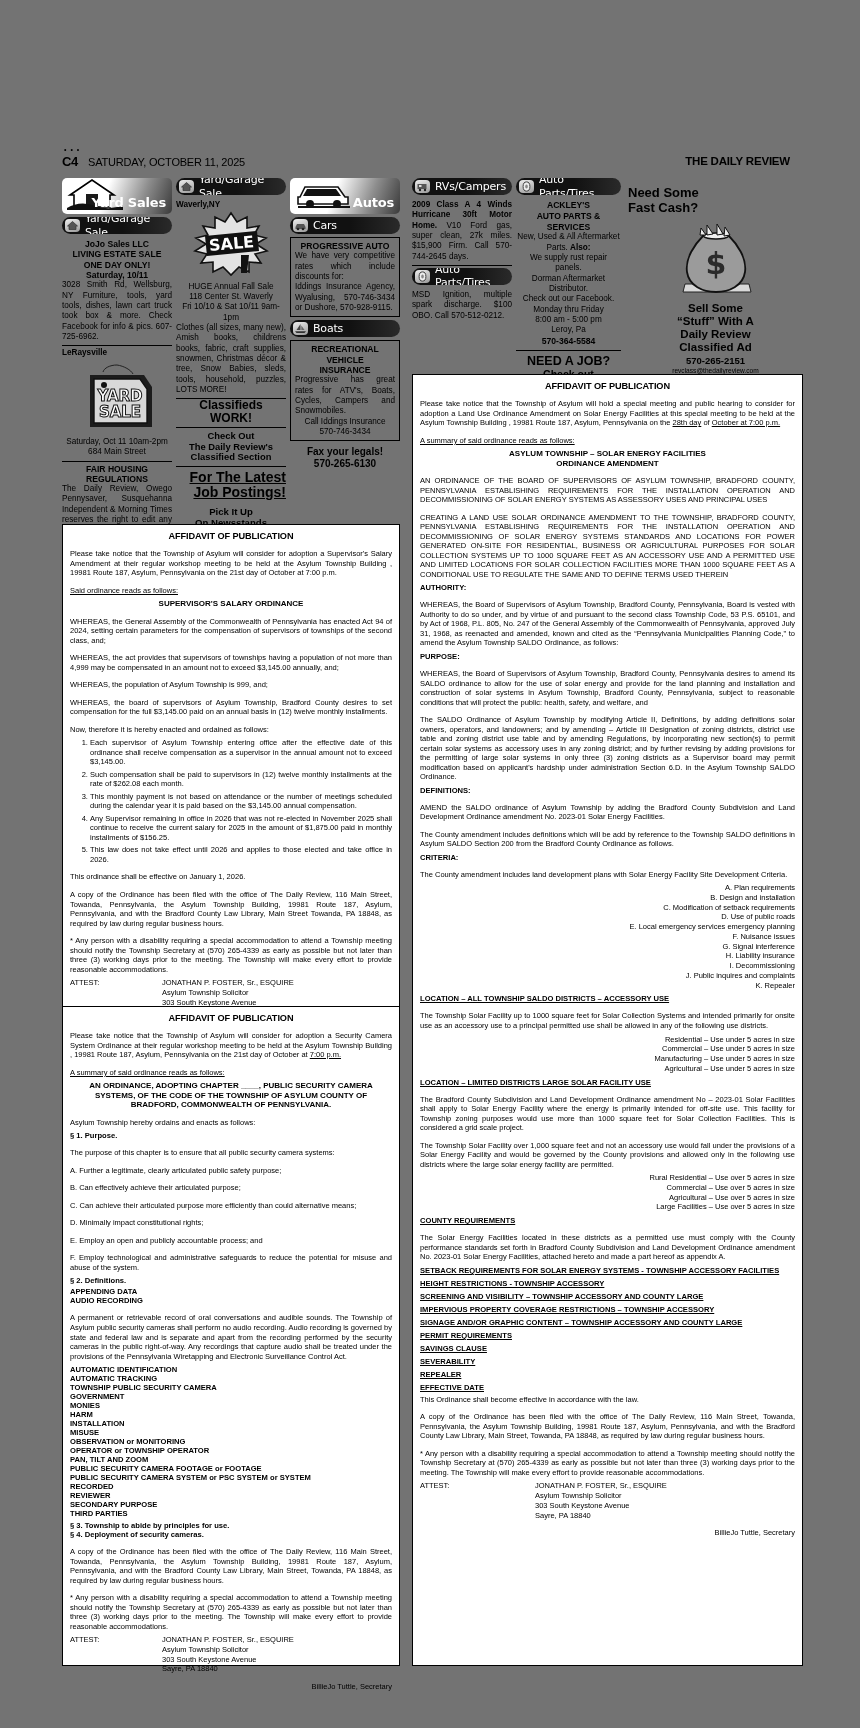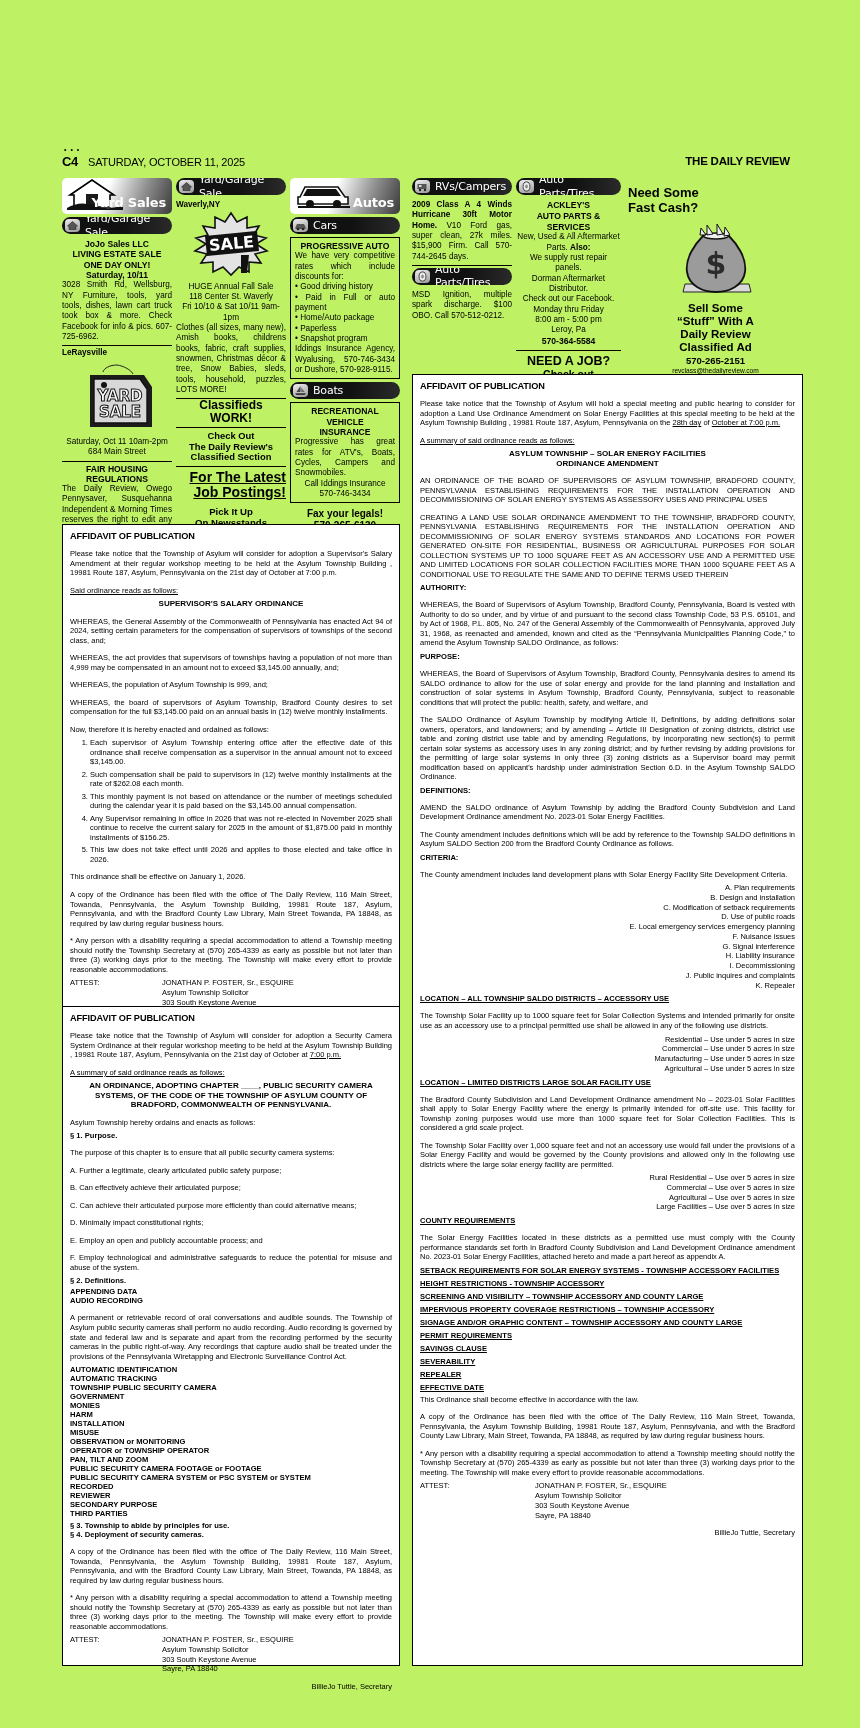--- a/index.html
+++ b/index.html
@@ -4,21 +4,21 @@
 <style>
   * { box-sizing: border-box; }
   html, body { margin:0; padding:0; }
   body {
     width: 864px; height: 1728px;
     background: #ffffff;
     font-family: "Liberation Sans", sans-serif;
     color: #000;
     overflow: hidden;
   }
-  .page { position:absolute; left:0; top:0; width:860px; height:1728px; background:#bef264; }
+  .page { position:absolute; left:0; top:0; width:860px; height:1728px; background:#737373; }
 
   
   .masthead { position:absolute; left:62px; top:152px; width:740px; height:22px; }
   .folio { position:absolute; left:0; top:2px; font-weight:bold; font-size:13px; letter-spacing:-0.3px; }
   .folio-dots { position:absolute; left:2px; top:-6px; font-size:7px; letter-spacing:1px; color:#000; }
   .folio-date { position:absolute; left:26px; top:4px; font-size:11px; letter-spacing:-0.2px; }
   .folio-paper { position:absolute; right:12px; top:3px; font-weight:bold; font-size:11.5px; letter-spacing:-0.2px; }
 
   
   .cat {
@@ -73,21 +73,21 @@
   .fc-ph { font-weight:bold; font-size:9.5px; text-align:center; }
   .fc-em { font-size:6.6px; text-align:center; }
   .moneybag { width:86px; height:74px; margin:7px auto 6px; display:block; }
 
   
   .nj-t { font-weight:bold; font-size:12.5px; text-align:center; line-height:1.1; }
   .nj-s { font-weight:bold; font-size:10.5px; text-align:center; line-height:1.15; }
 
   
   .legal { position:absolute; border:1px solid #000; padding:6px 7px 7px; background:#fff; }
-  .legal .ttl { font-weight:bold; font-size:9.2px; margin-bottom:4px; letter-spacing:-0.1px;}
+  .legal .ttl { font-weight:bold; text-align:center; font-size:9.2px; margin-bottom:4px; letter-spacing:-0.1px;}
   .legal p { margin:8px 0 4px; font-size:7.5px; line-height:1.27; text-align:justify; }
   .legal p.nm { margin-bottom:0; }
   .legal .ch { font-weight:bold; text-align:center; font-size:8px; margin:3px 0 4px; line-height:1.2; }
   .legal .lh { font-weight:bold; font-size:7.6px; margin:4px 0 2px; }
   .legal .lhu { font-weight:bold; font-size:7.6px; margin:4px 0 2px; text-decoration:underline; }
   .legal ol, .legal ul { margin:0 0 4px 0; padding-left:20px; }
   .legal li { font-size:7.5px; line-height:1.27; margin-bottom:3px; text-align:justify; }
   .legal .line { font-size:7.5px; line-height:1.3;text-align:right; }
   .legal .sig { margin-left:92px; font-size:7.5px; line-height:1.3; }
   .legal .und { text-decoration:underline; }
@@ -228,27 +228,20 @@
             <circle cx="4" cy="9" r="1.3" fill="#222"></circle>
             <circle cx="9" cy="9" r="1.3" fill="#222"></circle>
           </svg>
       </span>
       <span class="lbl">Cars</span>
     </div>
 
     <div class="boxad">
       <div class="hdl">PROGRESSIVE AUTO</div>
       <div class="just">We have very competitive rates which include discounts for:</div>
-      <div>
-        <div>• <span>Good driving history</span></div>
-        <div class="just">• <span>Paid in Full or auto payment</span></div>
-        <div>• <span>Home/Auto package</span></div>
-        <div>• <span>Paperless</span></div>
-        <div>• <span>Snapshot program</span></div>
-      </div>
       <div class="just">Iddings Insurance Agency, Wyalusing, 570-746-3434 or Dushore, 570-928-9115.</div>
     </div>
 
     <div class="cat">
       <span class="ico">
         <svg width="13" height="11" viewBox="0 0 13 11">
             <path d="M6.5 1 L6.5 7 L2.5 7 Z" fill="#444"></path>
             <path d="M7.3 2.5 L10.5 7 L7.3 7 Z" fill="#666"></path>
             <path d="M1 8.2 L12 8.2 L10.5 10 L2.5 10 Z" fill="#333"></path>
           </svg>

